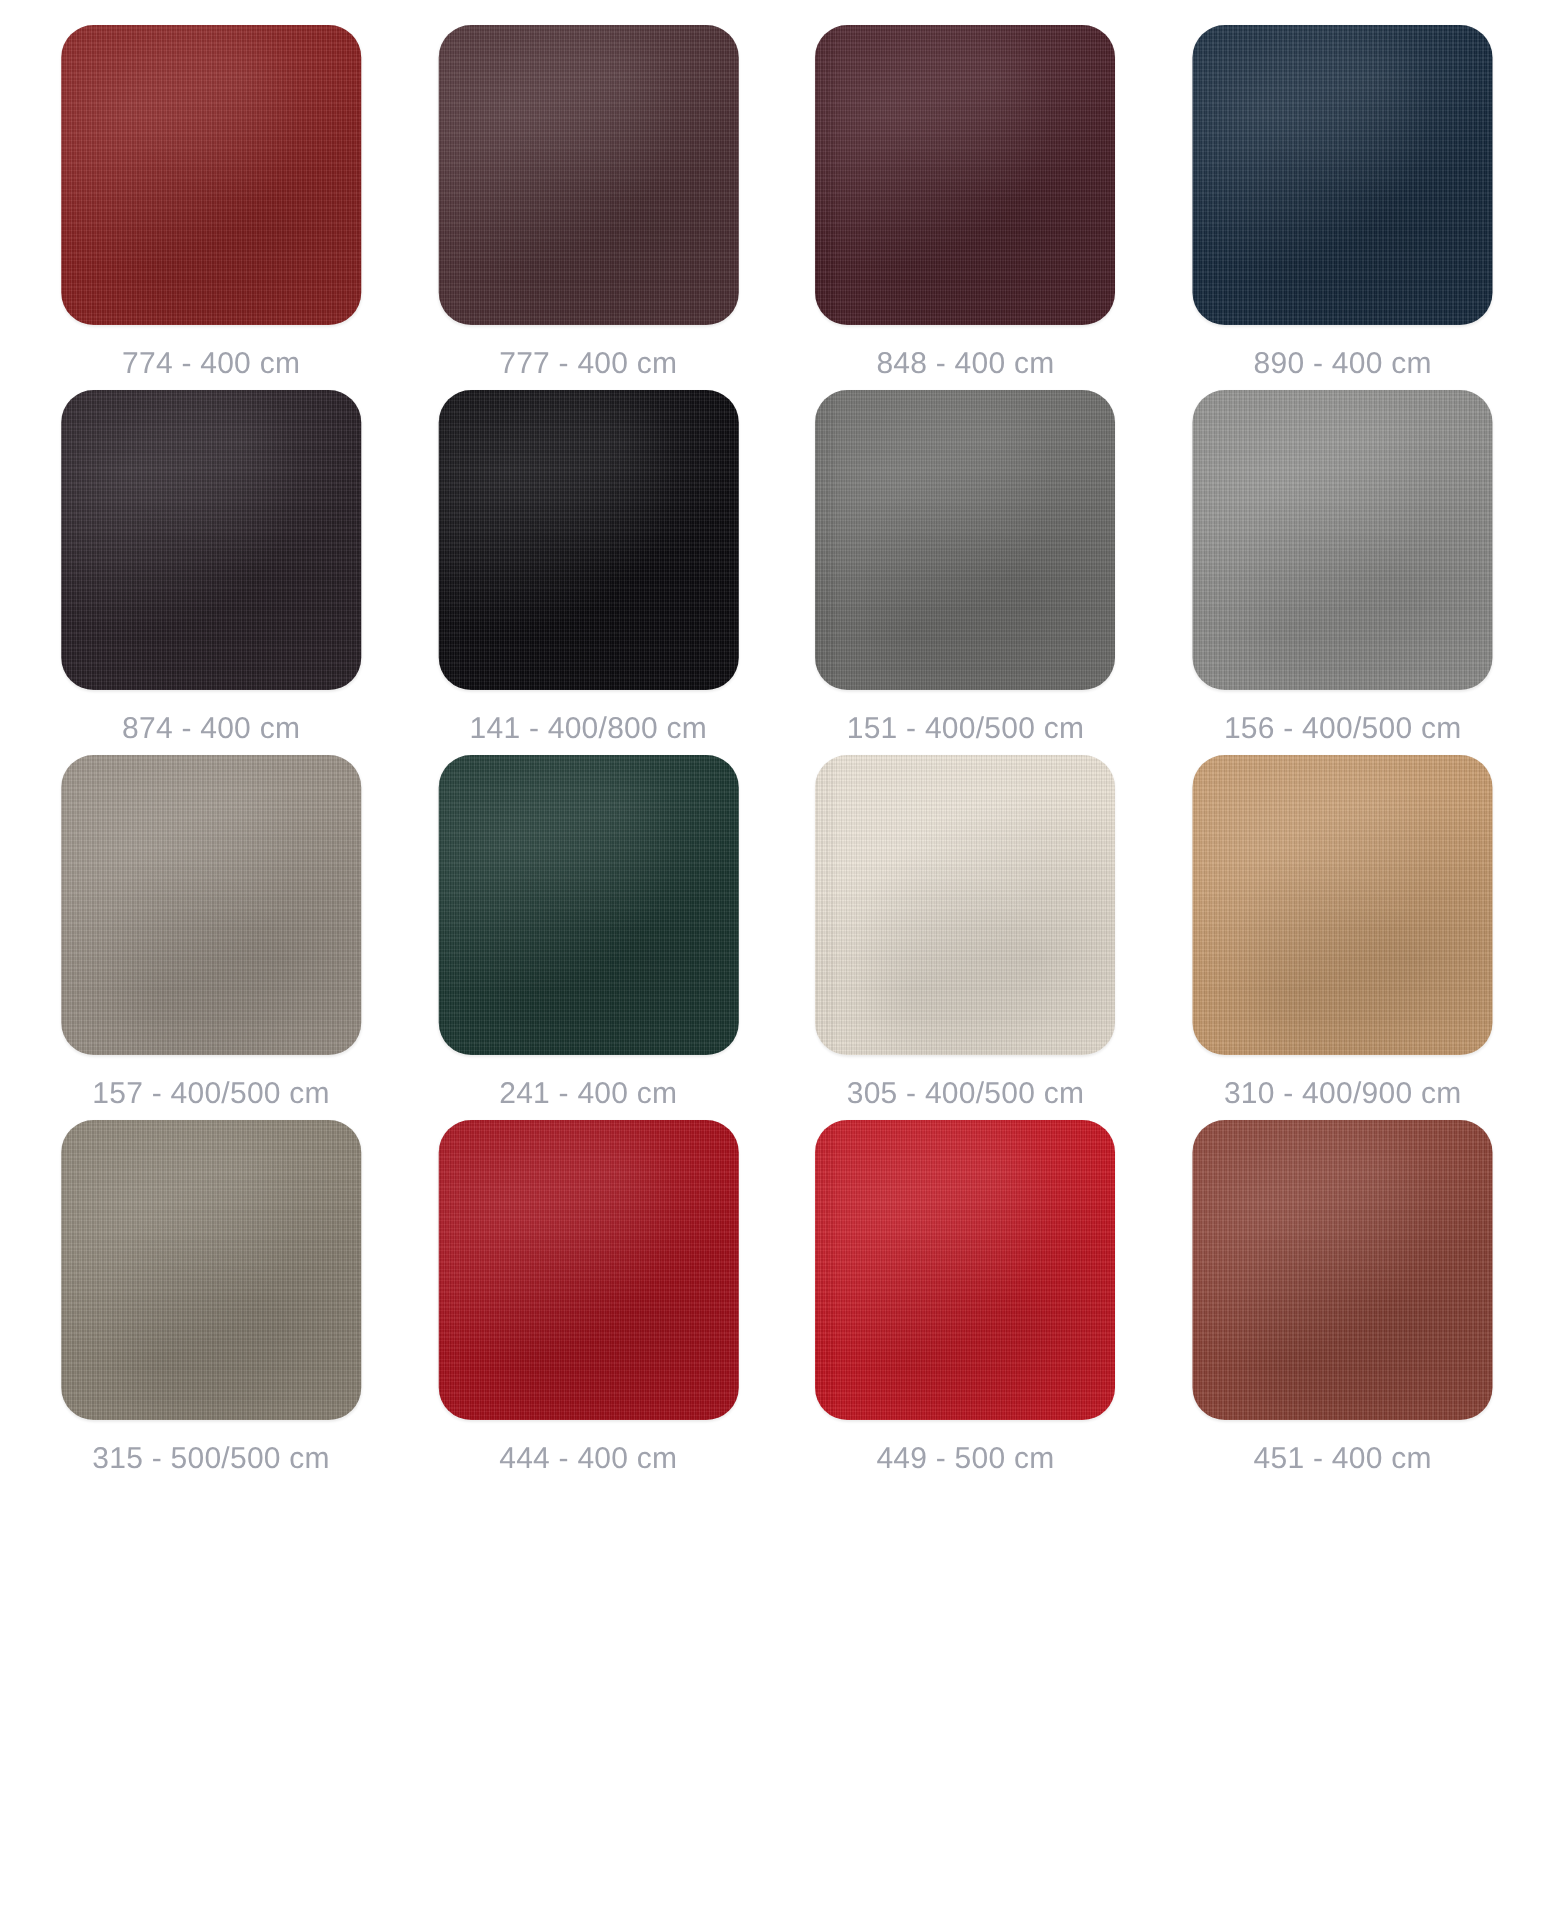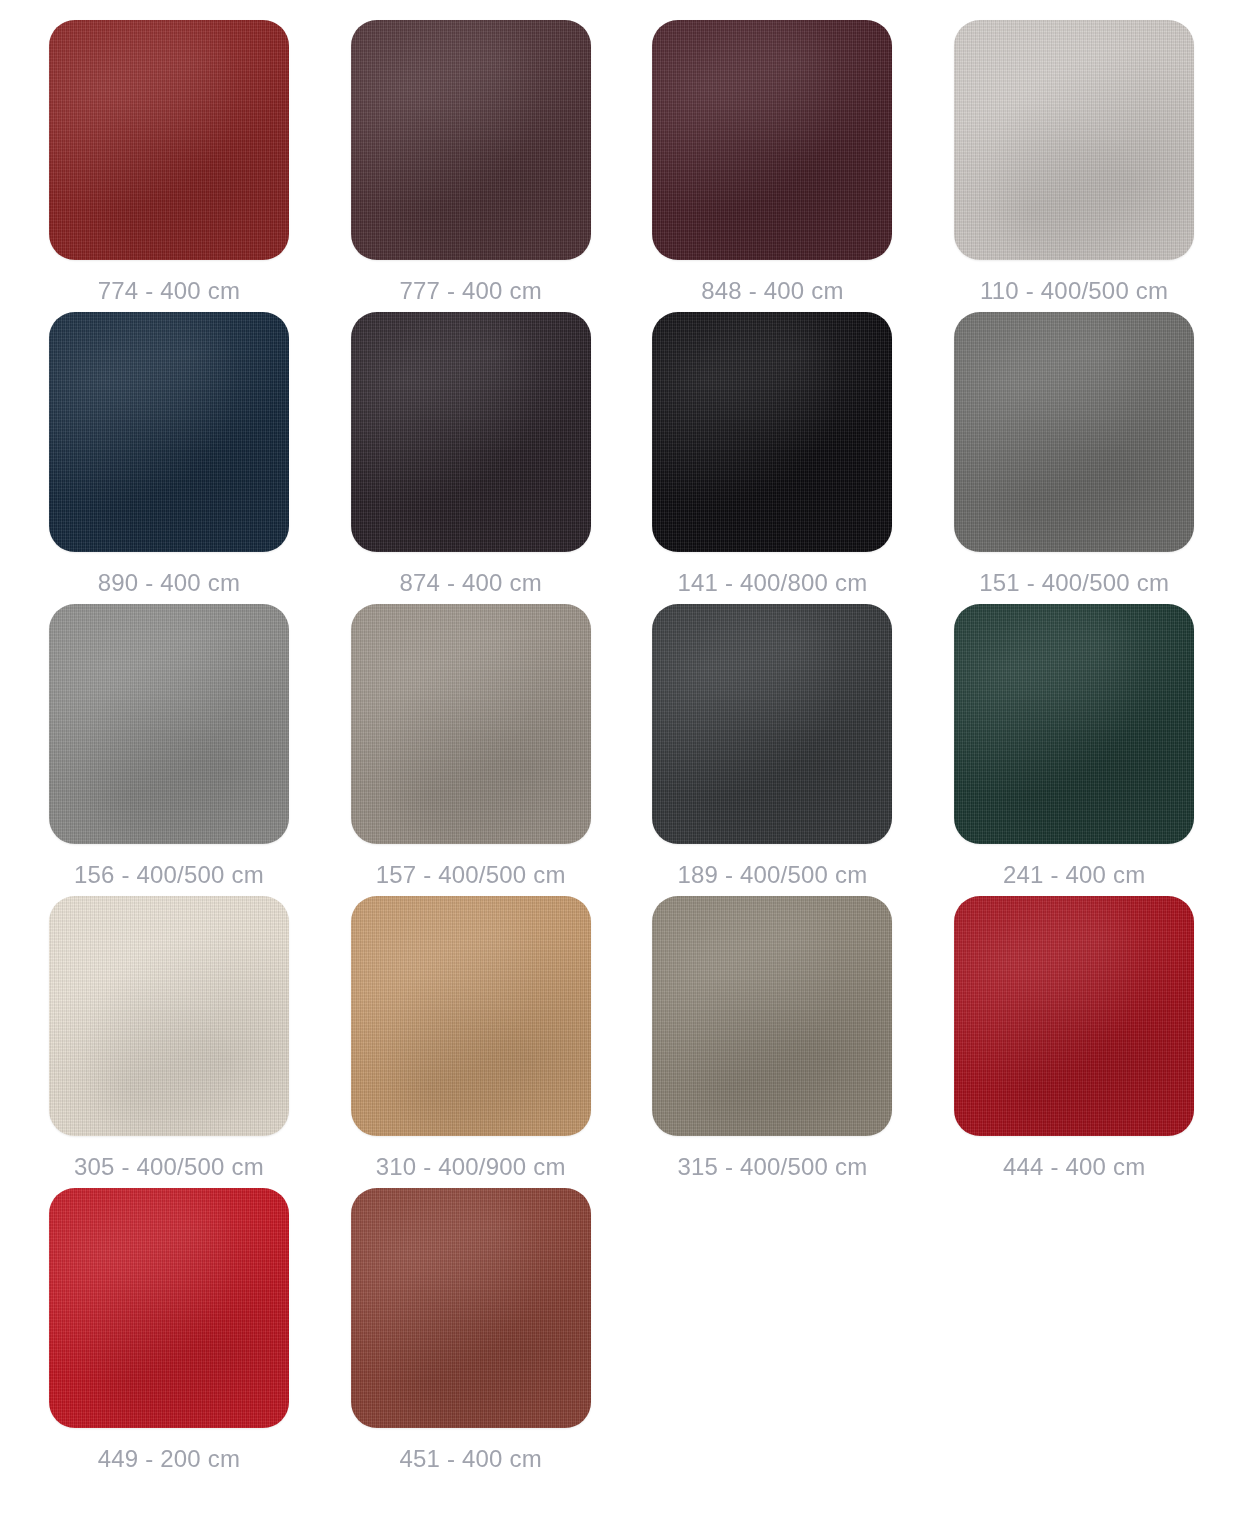--- a/index.html
+++ b/index.html
@@ -90,24 +90,20 @@
     </div>
     <div class="swatch-cell">
       <div class="chip" style="background-color: rgb(78, 49, 54);"></div>
       <div class="chip-label">777 - 400 cm</div>
     </div>
     <div class="swatch-cell">
       <div class="chip" style="background-color: rgb(74, 32, 41);"></div>
       <div class="chip-label">848 - 400 cm</div>
     </div>
     <div class="swatch-cell">
-      <div class="chip" style="background-color: rgb(207, 202, 198);"></div>
-      <div class="chip-label">110 - 400/500 cm</div>
-    </div>
-    <div class="swatch-cell">
       <div class="chip" style="background-color: rgb(21, 41, 61);"></div>
       <div class="chip-label">890 - 400 cm</div>
     </div>
     <div class="swatch-cell">
       <div class="chip" style="background-color: rgb(43, 34, 41);"></div>
       <div class="chip-label">874 - 400 cm</div>
     </div>
     <div class="swatch-cell">
       <div class="chip" style="background-color: rgb(13, 12, 16);"></div>
       <div class="chip-label">141 - 400/800 cm</div>
@@ -118,44 +114,40 @@
     </div>
     <div class="swatch-cell">
       <div class="chip" style="background-color: rgb(141, 141, 139);"></div>
       <div class="chip-label">156 - 400/500 cm</div>
     </div>
     <div class="swatch-cell">
       <div class="chip" style="background-color: rgb(155, 146, 136);"></div>
       <div class="chip-label">157 - 400/500 cm</div>
     </div>
     <div class="swatch-cell">
-      <div class="chip" style="background-color: rgb(53, 56, 59);"></div>
-      <div class="chip-label">189 - 400/500 cm</div>
-    </div>
-    <div class="swatch-cell">
       <div class="chip" style="background-color: rgb(28, 56, 50);"></div>
       <div class="chip-label">241 - 400 cm</div>
     </div>
     <div class="swatch-cell">
       <div class="chip" style="background-color: rgb(232, 224, 211);"></div>
       <div class="chip-label">305 - 400/500 cm</div>
     </div>
     <div class="swatch-cell">
       <div class="chip" style="background-color: rgb(198, 154, 109);"></div>
       <div class="chip-label">310 - 400/900 cm</div>
     </div>
     <div class="swatch-cell">
       <div class="chip" style="background-color: rgb(142, 134, 120);"></div>
-      <div class="chip-label">315 - 400/500 cm</div>
+      <div class="chip-label">315 - 500/500 cm</div>
     </div>
     <div class="swatch-cell">
       <div class="chip" style="background-color: rgb(168, 16, 28);"></div>
       <div class="chip-label">444 - 400 cm</div>
     </div>
     <div class="swatch-cell">
       <div class="chip" style="background-color: rgb(197, 22, 34);"></div>
-      <div class="chip-label">449 - 200 cm</div>
+      <div class="chip-label">449 - 500 cm</div>
     </div>
     <div class="swatch-cell">
       <div class="chip" style="background-color: rgb(139, 66, 54);"></div>
       <div class="chip-label">451 - 400 cm</div>
     </div>
   </div>
 
 </body></html>

